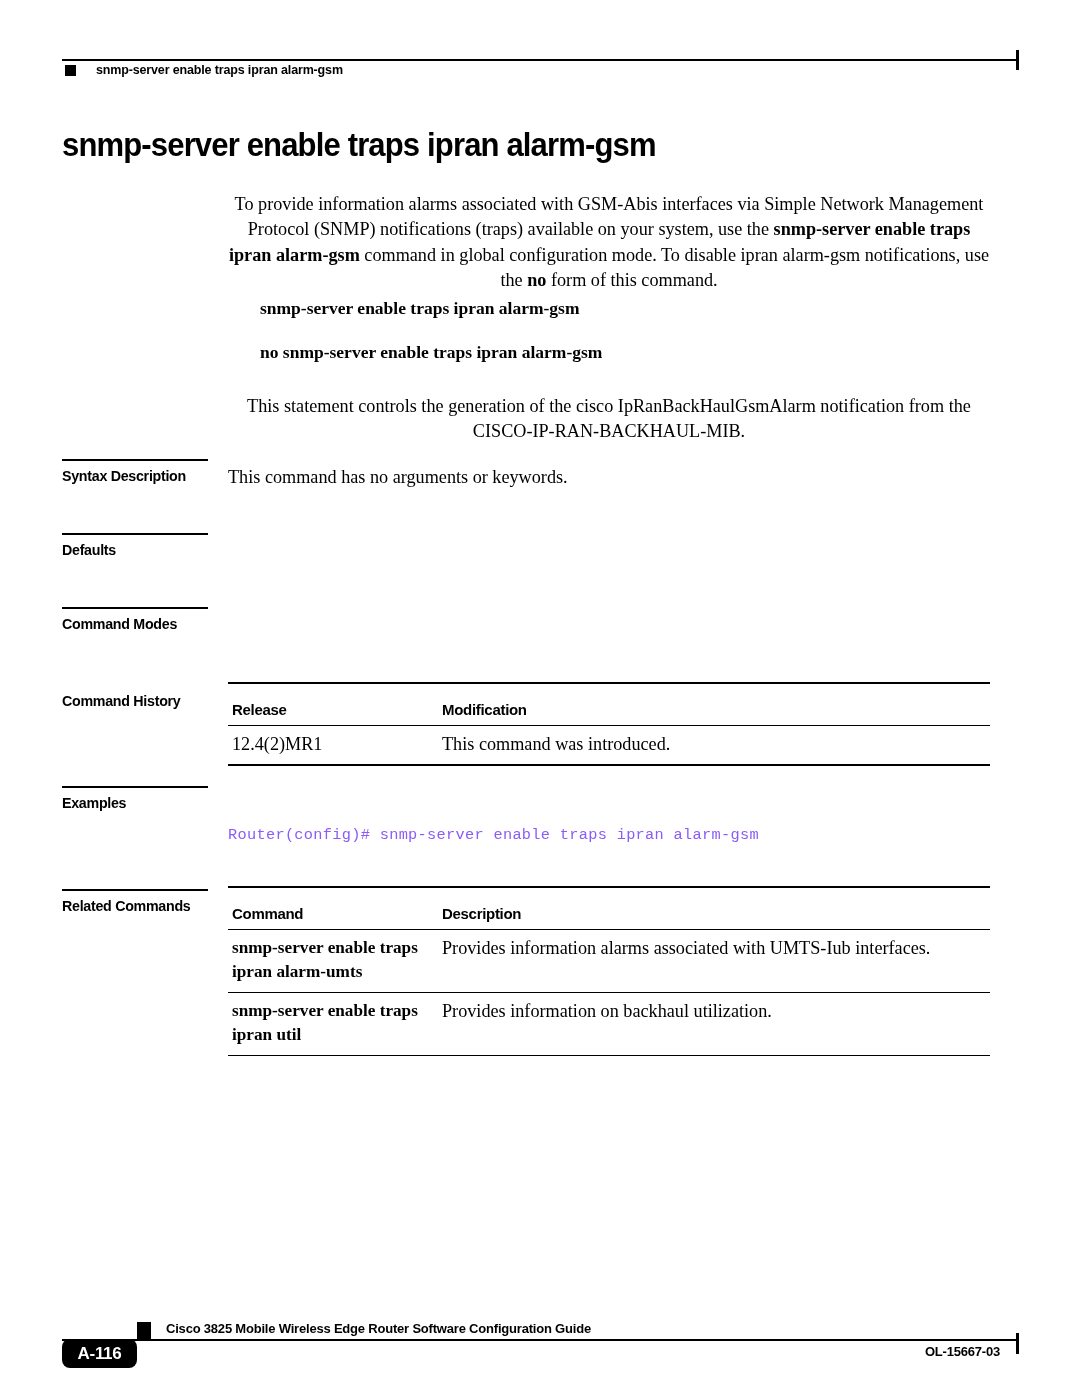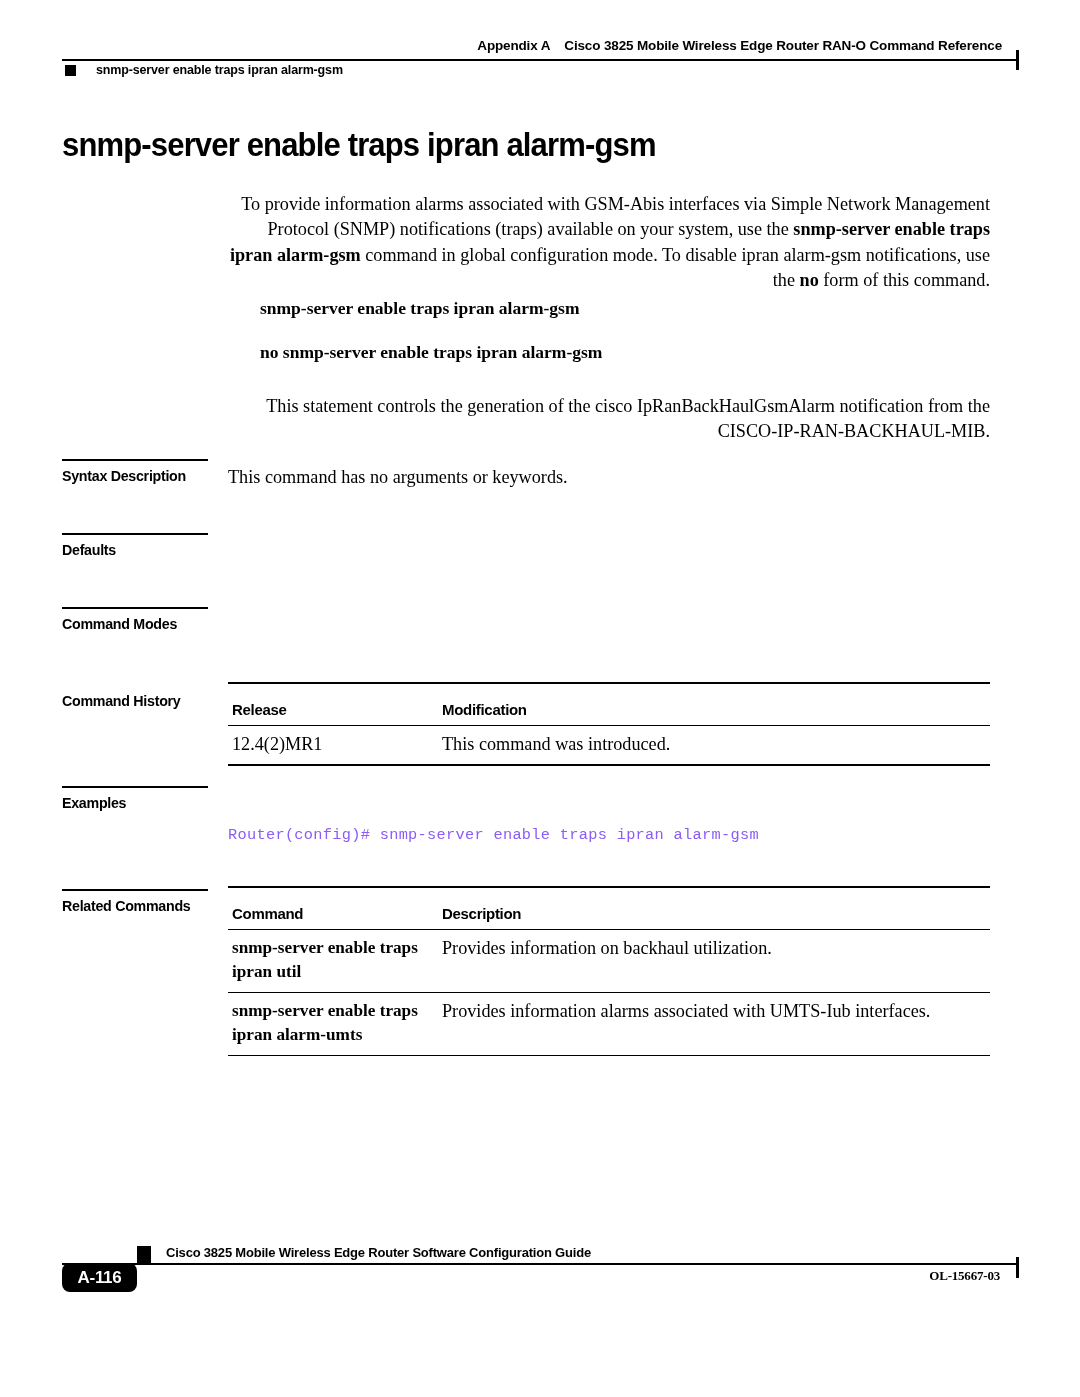--- a/index.html
+++ b/index.html
@@ -90,21 +90,21 @@
 
   
   .body-col {
     position: absolute;
     left: 228px;
     width: 762px;
   }
   .para {
     font-size: 18.2px;
     line-height: 25.3px;
-    text-align: right;
+    text-align: center;
   }
   .para b { font-weight: bold; }
 
   .syntax-line {
     font-family: "Liberation Serif", "DejaVu Serif", serif;
     font-weight: bold;
     font-size: 17.5px;
     line-height: 24px;
     margin-left: 32px;
     white-space: nowrap;
@@ -186,21 +186,21 @@
     font-size: 15.3px;
     letter-spacing: 0.3px;
     color: #8b5cf6;
     white-space: pre;
   }
 
   
   .ftr {
     position: absolute;
     left: 62px;
-    top: 1224px;
+    top: 1300px;
     width: 956px;
     height: 70px;
   }
   .ftr-rule {
     position: absolute;
     left: 0;
     top: 39px;
     width: 956px;
     height: 1.5px;
     background: #000;
@@ -249,38 +249,35 @@
     color: #ffffff;
     font-family: "Liberation Sans", "DejaVu Sans", sans-serif;
     font-weight: bold;
     font-size: 17px;
     letter-spacing: -0.3px;
   }
   .ftr-doc {
     position: absolute;
     right: 18px;
     top: 44px;
-    font-family: Liberation Serif, serif;
+    font-family: Liberation Sans, sans-serif;
     font-weight: bold;
     font-size: 13px;
     letter-spacing: -0.2px;
     white-space: nowrap;
   }
 </style>
 </head>
 <body>
 
 <div class="page">
 
   <div class="hdr">
     <div class="hdr-rule"></div>
     <div class="hdr-endtick"></div>
-    <div class="hdr-right">
-      <span class="hdr-appendix">Appendix A</span><span>Cisco 3825 Mobile Wireless Edge Router RAN-O Command Reference</span>
-    </div>
     <div class="hdr-sq"></div>
     <div class="hdr-left">snmp-server enable traps ipran alarm-gsm</div>
   </div>
 
   <div class="cmd-title">snmp-server enable traps ipran alarm-gsm</div>
 
   <div class="body-col para" style="top:192px;">
     <span>To provide information alarms associated with GSM-Abis interfaces via Simple Network Management Protocol (SNMP) notifications (traps) available on your system, use the </span><b>snmp-server enable traps ipran alarm-gsm</b><span> command in global configuration mode. To disable ipran alarm-gsm notifications, use the </span><b>no</b><span> form of this command.</span>
   </div>
 
@@ -325,26 +322,26 @@
   <div class="sec-label" style="top:896px;">Related Commands</div>
   <table class="tbl" style="top:886px;">
     <thead>
       <tr class="rule-top">
         <th class="col-a">Command</th>
         <th class="col-b">Description</th>
       </tr>
     </thead>
     <tbody>
       <tr class="rowline">
+        <td class="col-a cmdcell">snmp-server enable traps ipran alarm-umts</td>
+        <td class="col-b">Provides information alarms associated with UMTS-Iub interfaces.</td>
+      </tr>
+      <tr class="rowline">
         <td class="col-a cmdcell">snmp-server enable traps ipran util</td>
         <td class="col-b">Provides information on backhaul utilization.</td>
-      </tr>
-      <tr class="rowline">
-        <td class="col-a cmdcell">snmp-server enable traps ipran alarm-umts</td>
-        <td class="col-b">Provides information alarms associated with UMTS-Iub interfaces.</td>
       </tr>
     </tbody>
   </table>
 
   <div class="ftr">
     <div class="ftr-rule"></div>
     <div class="ftr-endtick"></div>
     <div class="ftr-sq"></div>
     <div class="ftr-guide">Cisco 3825 Mobile Wireless Edge Router Software Configuration Guide</div>
     <div class="pagebox">

